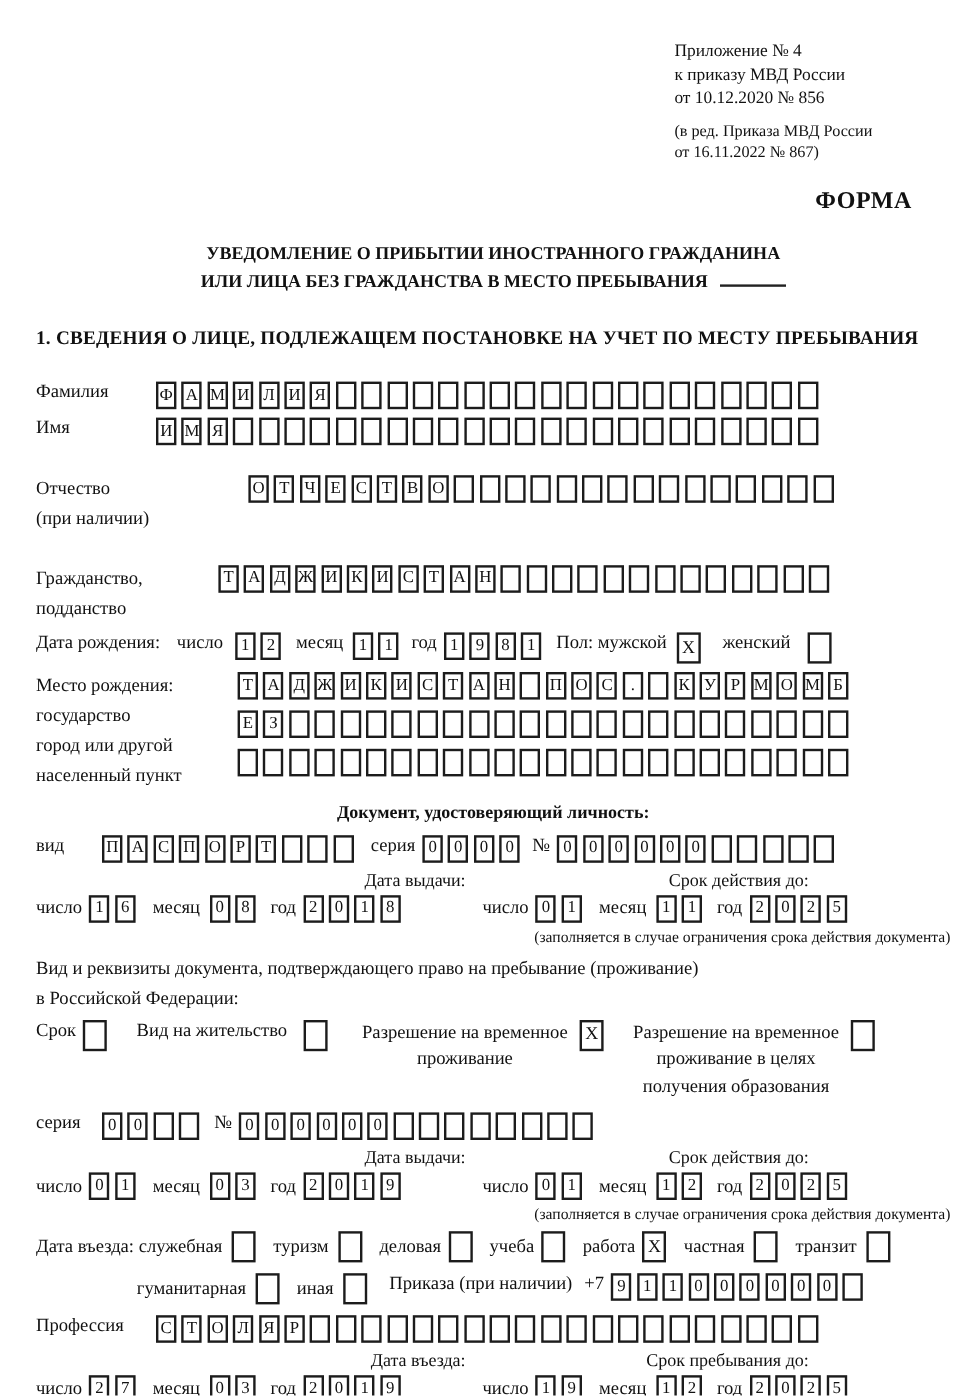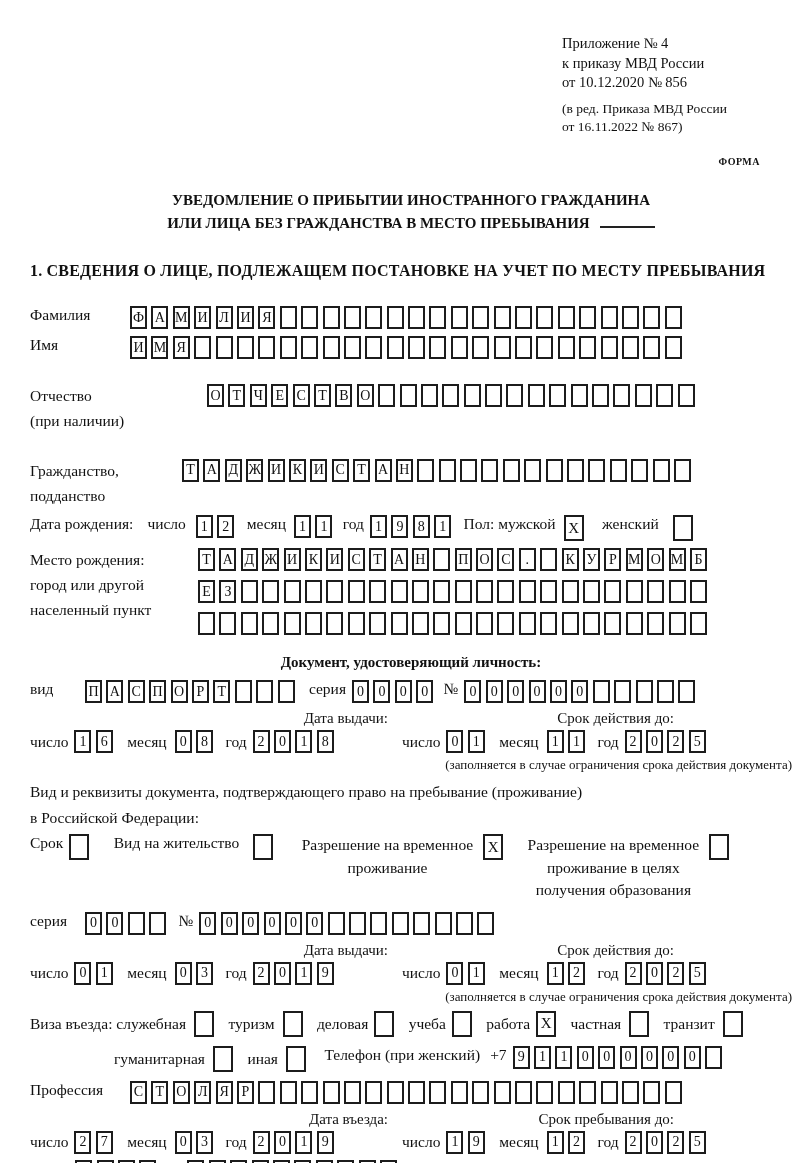--- a/index.html
+++ b/index.html
@@ -7,21 +7,21 @@
   body {
     width: 800px; height: 1163px; background: #ffffff;
     font-family: "Liberation Serif", serif; color: #111;
     overflow: hidden;
   }
   .page { padding: 34px 8px 0 30px; }
 
   
   .hdr-block { margin-left: 532px; font-size: 14.5px; line-height: 1.35; }
   .hdr-amend { margin-top: 7px; font-size: 13.5px; }
-  .forma { text-align: right; padding-right: 32px; font-weight: bold; font-size: 10px; margin-top: 20px; letter-spacing: .5px; }
+  .forma { text-align: right; padding-right: 32px; font-weight: bold; font-size: 20px; margin-top: 20px; letter-spacing: .5px; }
 
   .title { text-align: center; font-weight: bold; font-size: 15px; margin-top: 22px; line-height: 1.5; }
   .blank-line { display: inline-block; width: 55px; border-bottom: 2px solid #222; height: 13px; margin-left: 10px; }
 
   .sec { font-weight: bold; font-size: 16px; margin-top: 28px; margin-bottom: 26px; white-space: nowrap; letter-spacing: .2px; }
 
   .row { display: flex; margin-bottom: 7px; }
   .row.top { align-items: flex-start; margin-top: 25px; }
   .lbl { font-size: 15.5px; flex: 0 0 auto; }
   .lines { line-height: 1.6; }
@@ -235,20 +235,21 @@
       </span>
     <span class="lbl mr14">женский</span>
     <span class="cells checkbox">
         <span class="cell"></span>
       </span>
   </div>
 
   <div class="row top" style="margin-top:6px;margin-bottom:2px">
     <span class="lbl w168 lines">
       <div>Место рождения:</div>
+      <div>государство</div>
       <div>город или другой</div>
       <div>населенный пункт</div>
     </span>
     <span class="stack">
       <span class="cells">
           <span class="cell">Т</span>
           <span class="cell">А</span>
           <span class="cell">Д</span>
           <span class="cell">Ж</span>
           <span class="cell">И</span>
@@ -513,21 +514,21 @@
             <span class="cell">2</span>
             <span class="cell">5</span>
           </span>
       </div>
       <div class="date-note">(заполняется в случае ограничения срока действия документа)</div>
     </div>
   </div>
 
   <div class="row" style="margin-top:2px">
     <span class="pair mr10">
-        <span class="lbl mr8">Виза въезда: служебная</span>
+        <span class="lbl mr8">Дата въезда: служебная</span>
         <span class="cells checkbox">
           <span class="cell"></span>
         </span>
       </span>
     <span class="pair mr10">
         <span class="lbl mr8">туризм</span>
         <span class="cells checkbox">
           <span class="cell"></span>
         </span>
       </span>
@@ -569,21 +570,21 @@
         <span class="cells checkbox">
           <span class="cell"></span>
         </span>
       </span>
     <span class="pair mr14">
         <span class="lbl mr8">иная</span>
         <span class="cells checkbox">
           <span class="cell"></span>
         </span>
       </span>
-    <span class="lbl mr10">Телефон (при женский)</span>
+    <span class="lbl mr10">Приказа (при наличии)</span>
     <span class="lbl mr6">+7</span>
     <span class="cells">
         <span class="cell">9</span>
         <span class="cell">1</span>
         <span class="cell">1</span>
         <span class="cell">0</span>
         <span class="cell">0</span>
         <span class="cell">0</span>
         <span class="cell">0</span>
         <span class="cell">0</span>

